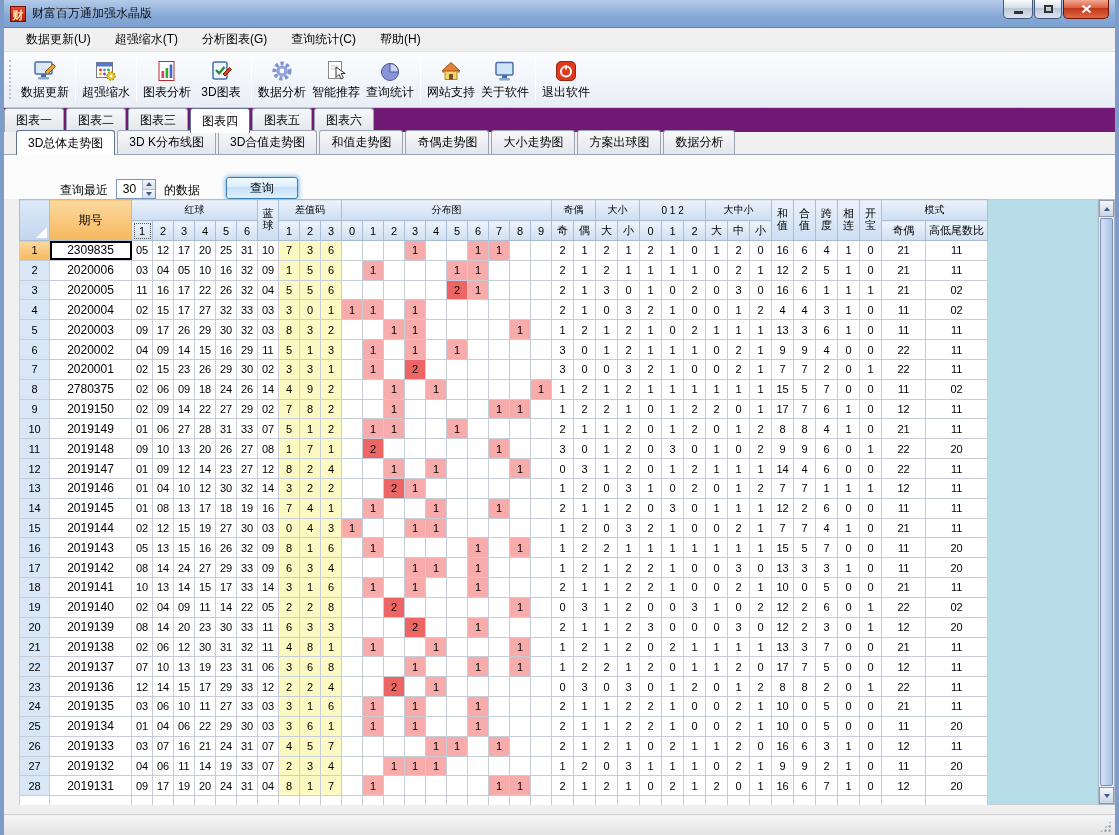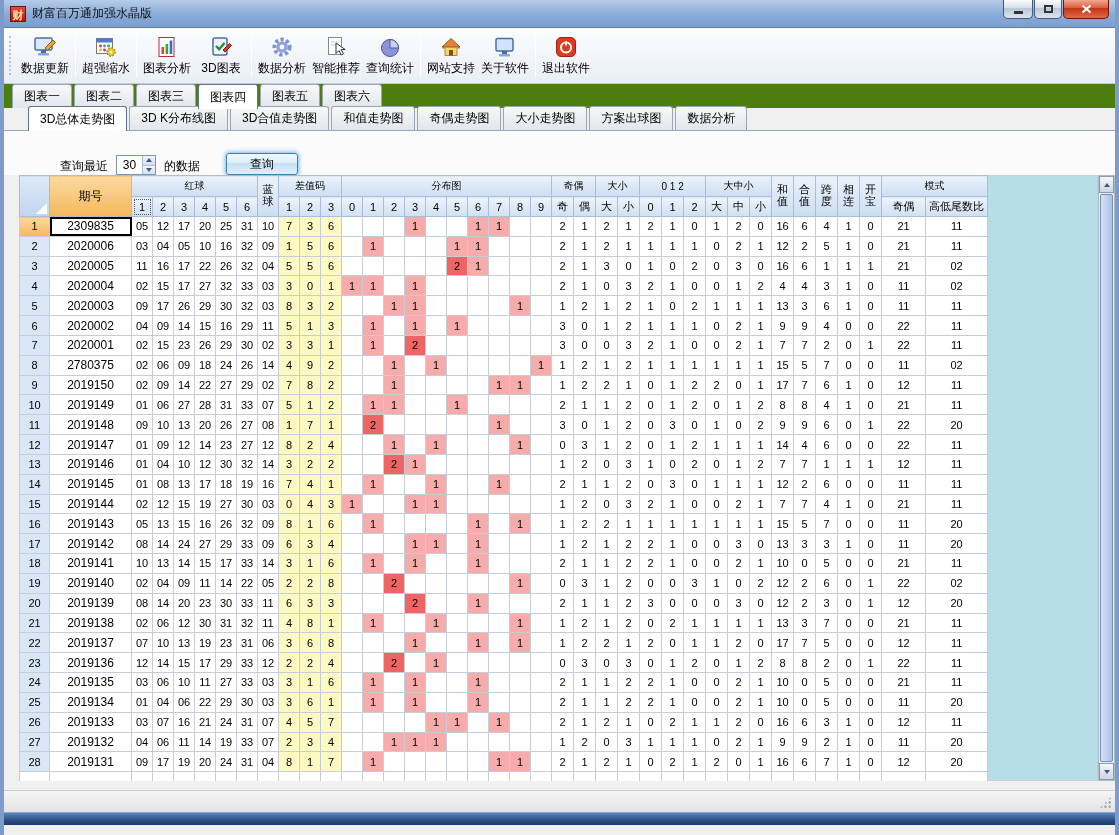--- a/index.html
+++ b/index.html
@@ -27,22 +27,22 @@
   
   .toolbar { height:56px; background:linear-gradient(#fbfdff,#e9eef6); border-bottom:1px solid #c6ccd6;
              display:flex; align-items:stretch; padding-left:14px; position:relative; }
   .toolgrip { position:absolute; left:5px; top:8px; bottom:8px; width:3px; border-left:2px dotted #b9c2cf; }
   .tbtn { width:54px; display:flex; flex-direction:column; align-items:center; justify-content:center; padding:3px 0 2px; }
   .ticon { width:24px; height:24px; }
   .ticon svg { width:24px; height:24px; display:block; }
   .tlabel { font-size:12px; color:#000; margin-top:1px; white-space:nowrap; }
   .tsep { width:1px; background:#c2c7d0; border-right:1px solid #fff; margin:6px 3px; }
   
-  .tabs1 { height:24px; background:#4d7c0f; display:flex; align-items:flex-end; padding-left:8px; }
-  .tabs2wrap { height:23px; background:#f0f0f0; border-bottom:1px solid #98a6b8; display:flex; align-items:flex-end; padding-left:24px; }
+  .tabs1 { height:24px; background:#701a75; display:flex; align-items:flex-end; }
+  .tabs2wrap { height:23px; background:#f0f0f0; border-bottom:1px solid #98a6b8; display:flex; align-items:flex-end; padding-left:12px; }
   .tab { font-size:12px; padding:3px 11px 3px; border:1px solid #9aa4b2; border-bottom:none;
          border-radius:3px 3px 0 0; background:linear-gradient(#f7f8fa,#e2e5ea); margin-right:2px; white-space:nowrap; }
   .tab.active { background:#fff; border-color:#5f7492; padding-top:4px; margin-bottom:-1px; position:relative; z-index:2; }
   
   .querybar { height:44px; background:#fbfbfb; display:flex; align-items:flex-end; padding-left:56px; font-size:12px; }
   .qlabel { margin-right:8px; }
   .spinner { width:40px; height:20px; border:1px solid #7a93b8; background:#fff; display:flex; margin-right:8px; }
   .spinval { flex:1; text-align:center; font-size:12px; line-height:18px; }
   .spinbtns { width:13px; display:flex; flex-direction:column; border-left:1px solid #aebdd2; }
   .spinbtn { flex:1; background:linear-gradient(#f4f7fb,#d6dfeb); display:flex; align-items:center; justify-content:center; }
@@ -102,20 +102,27 @@
           <span class="glyph-max"></span>
         </div>
       <div class="wbtn close">
         <svg width="11" height="10">
             <path d="M1.5 1.5 L9.5 8.5 M9.5 1.5 L1.5 8.5" stroke="#fff" stroke-width="2.2"></path>
           </svg>
       </div>
     </div>
   </div>
 
+  <div class="menubar">
+      <div class="menu-item">数据更新(U)</div>
+      <div class="menu-item">超强缩水(T)</div>
+      <div class="menu-item">分析图表(G)</div>
+      <div class="menu-item">查询统计(C)</div>
+      <div class="menu-item">帮助(H)</div>
+    </div>
 
   <div class="toolbar">
     <div class="toolgrip"></div>
     <div style="display:flex">
         <div class="tbtn">
           <div class="ticon">
             <svg viewBox="0 0 24 24">
               <rect x="2" y="3" width="17" height="12" rx="1.5" fill="#dce9f8" stroke="#4a6da8" stroke-width="1.5"></rect>
               <rect x="8" y="15" width="5" height="3" fill="#4a6da8"></rect>
               <rect x="5" y="18" width="11" height="2.5" rx="1" fill="#8aa8d0"></rect>

